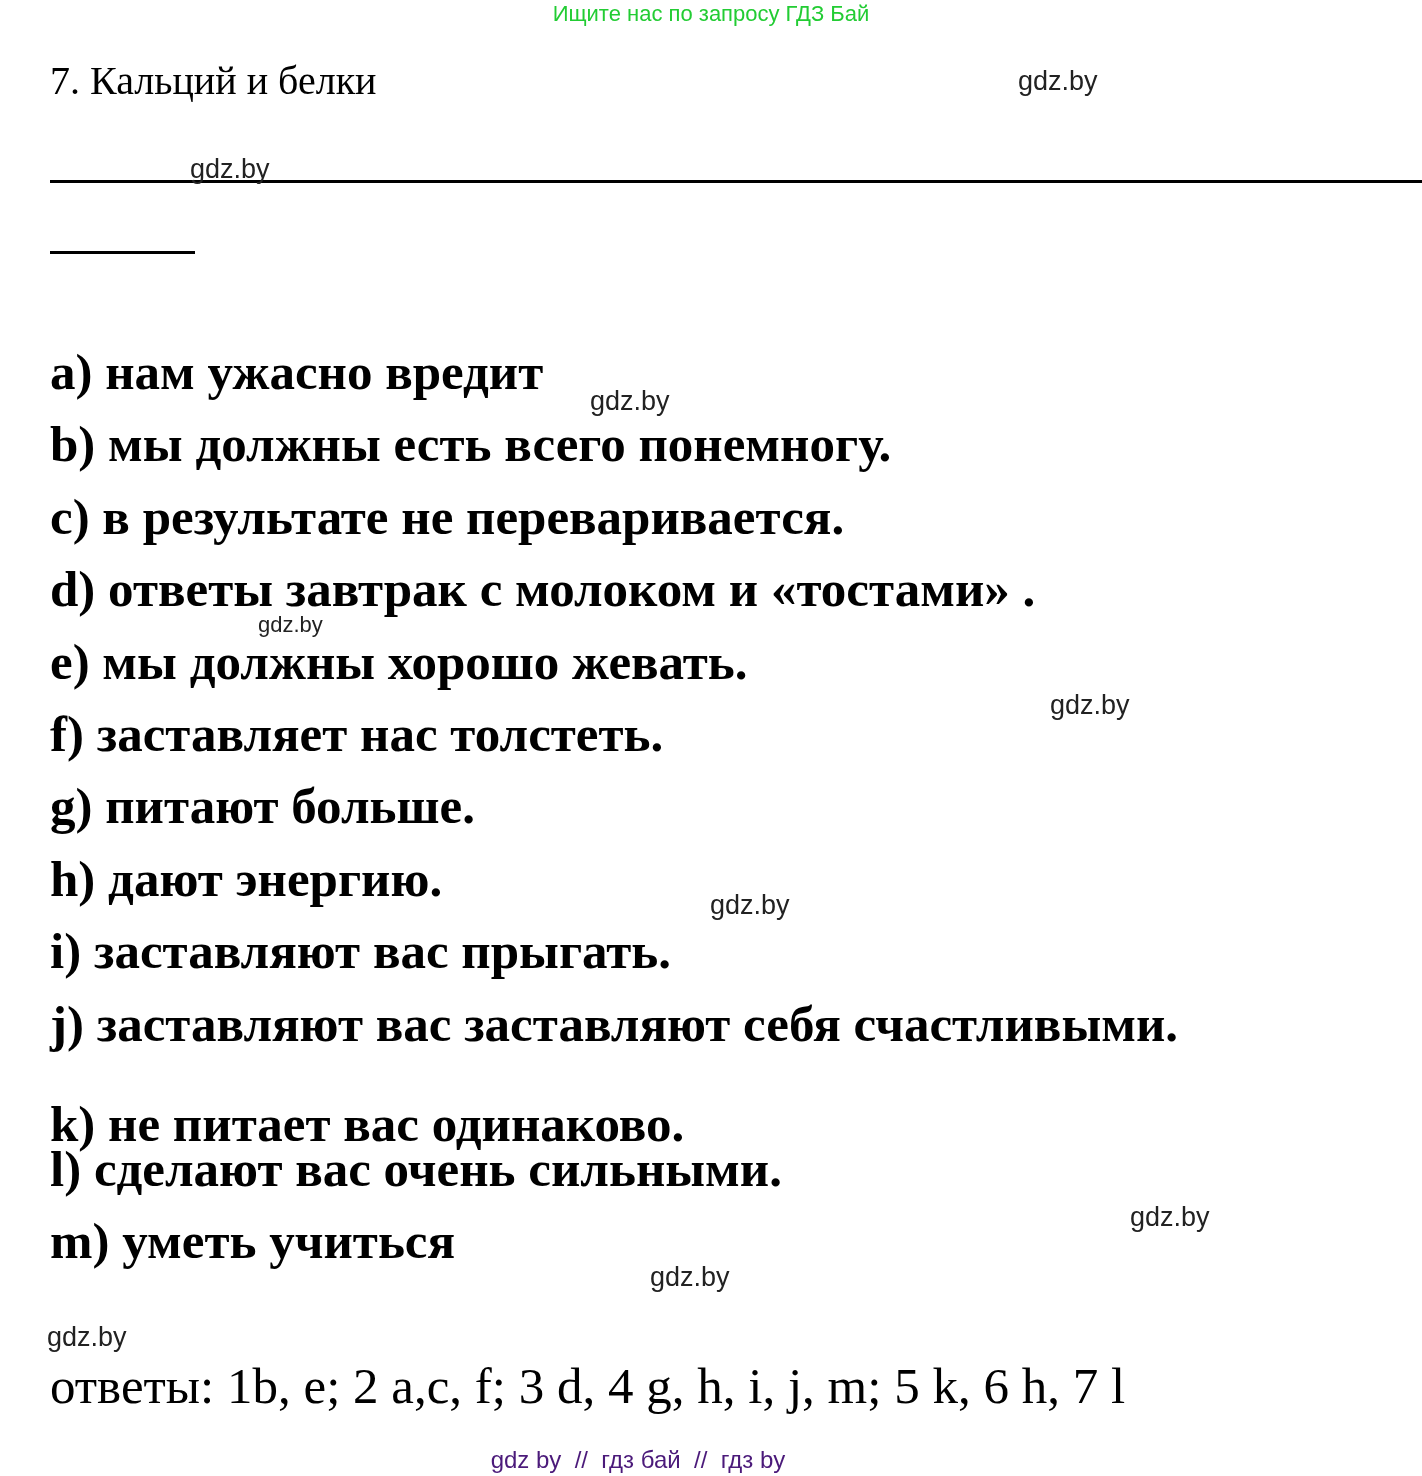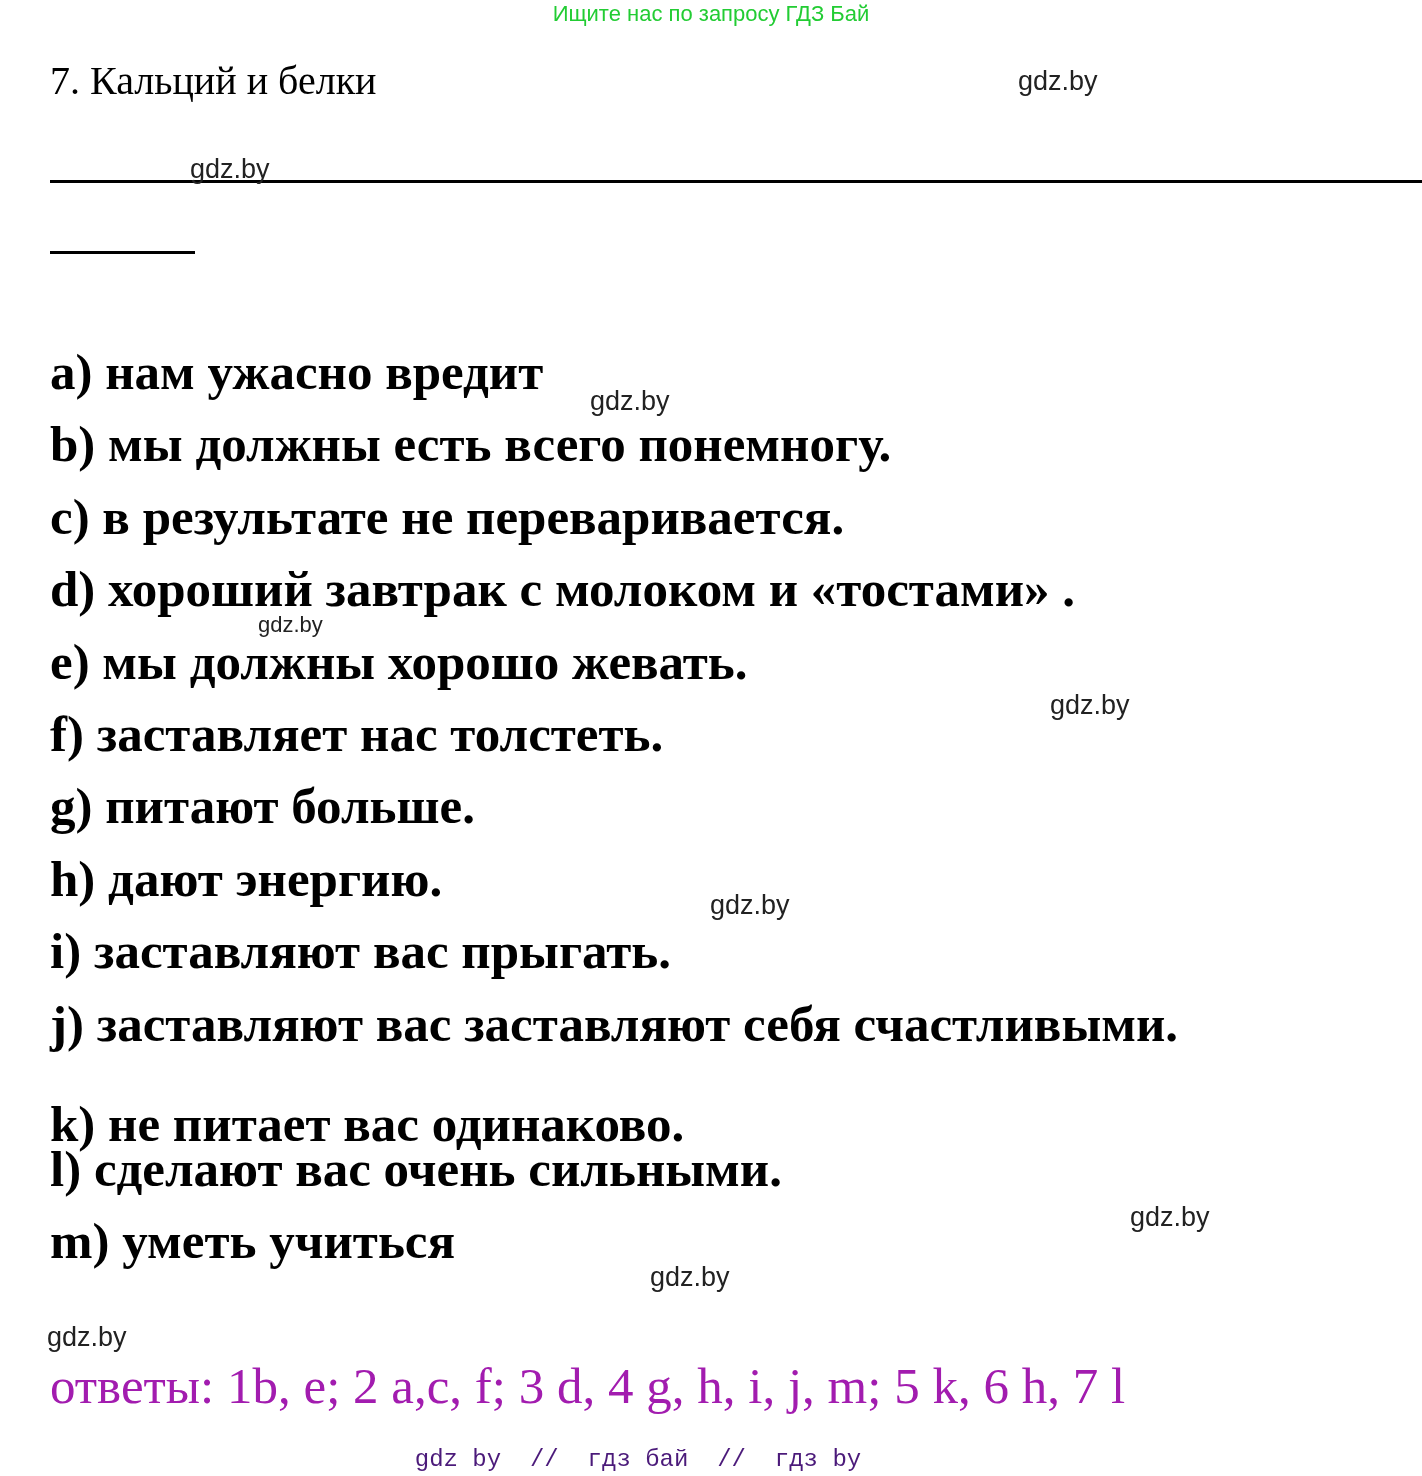--- a/index.html
+++ b/index.html
@@ -7,41 +7,41 @@
   .banner { position: absolute; top: 0; left: 0; width: 1422px; text-align: center;
     font-family: "Liberation Sans", sans-serif; font-size: 22px; line-height: 28px; }
   .title { position: absolute; left: 50px; top: 50px;
     font-family: "Liberation Serif", serif; font-size: 40px; line-height: 62px; color: #000; }
   .rule { position: absolute; background: #000; height: 3px; }
   .wm { position: absolute; font-family: "Liberation Sans", sans-serif; font-size: 27px;
     line-height: 30px; color: #222; }
   .item { position: absolute; left: 50px; font-family: "Liberation Serif", serif;
     font-size: 51px; line-height: 60px; color: #000; white-space: nowrap; font-weight: bold; }
   .answers { position: absolute; left: 50px; top: 1356px; font-family: "Liberation Serif", serif;
-    font-size: 51px; line-height: 60px; color: #a21caf; white-space: nowrap; }
+    font-size: 51px; line-height: 60px; color: #000000; white-space: nowrap; }
   .footer { position: absolute; top: 1445px; left: 0; width: 1276px; text-align: center;
-    font-family: Liberation Mono, monospace; font-size: 24px; line-height: 30px; }
+    font-family: Liberation Sans, sans-serif; font-size: 24px; line-height: 30px; }
 </style>
 </head>
 <body>
 
 <div class="banner" style="color:#22cc33">Ищите нас по запросу ГДЗ Бай</div>
 
 <div class="title">7. Кальций и белки</div>
 <div class="wm" style="left:1018px;top:66px">gdz.by</div>
 
 <div class="rule" style="left:50px;top:180px;width:1372px"></div>
 <div class="wm" style="left:190px;top:154px">gdz.by</div>
 <div class="rule" style="left:50px;top:251px;width:145px"></div>
 
 <div>
   <div class="item" style="top:342px">a) нам ужасно вредит</div>
   <div class="item" style="top:414px">b) мы должны есть всего понемногу.</div>
   <div class="item" style="top:487px">c) в результате не переваривается.</div>
-  <div class="item" style="top:559px">d) хороший завтрак с молоком и «тостами» .</div>
+  <div class="item" style="top:559px">d) ответы завтрак с молоком и «тостами» .</div>
   <div class="item" style="top:632px">e) мы должны хорошо жевать.</div>
   <div class="item" style="top:704px">f) заставляет нас толстеть.</div>
   <div class="item" style="top:776px">g) питают больше.</div>
   <div class="item" style="top:849px">h) дают энергию.</div>
   <div class="item" style="top:921px">i) заставляют вас прыгать.</div>
   <div class="item" style="top:994px">j) заставляют вас заставляют себя счастливыми.</div>
   <div class="item" style="top:1094px">k) не питает вас одинаково.</div>
   <div class="item" style="top:1139px">l) сделают вас очень сильными.</div>
   <div class="item" style="top:1211px">m) уметь учиться</div>
 </div>

